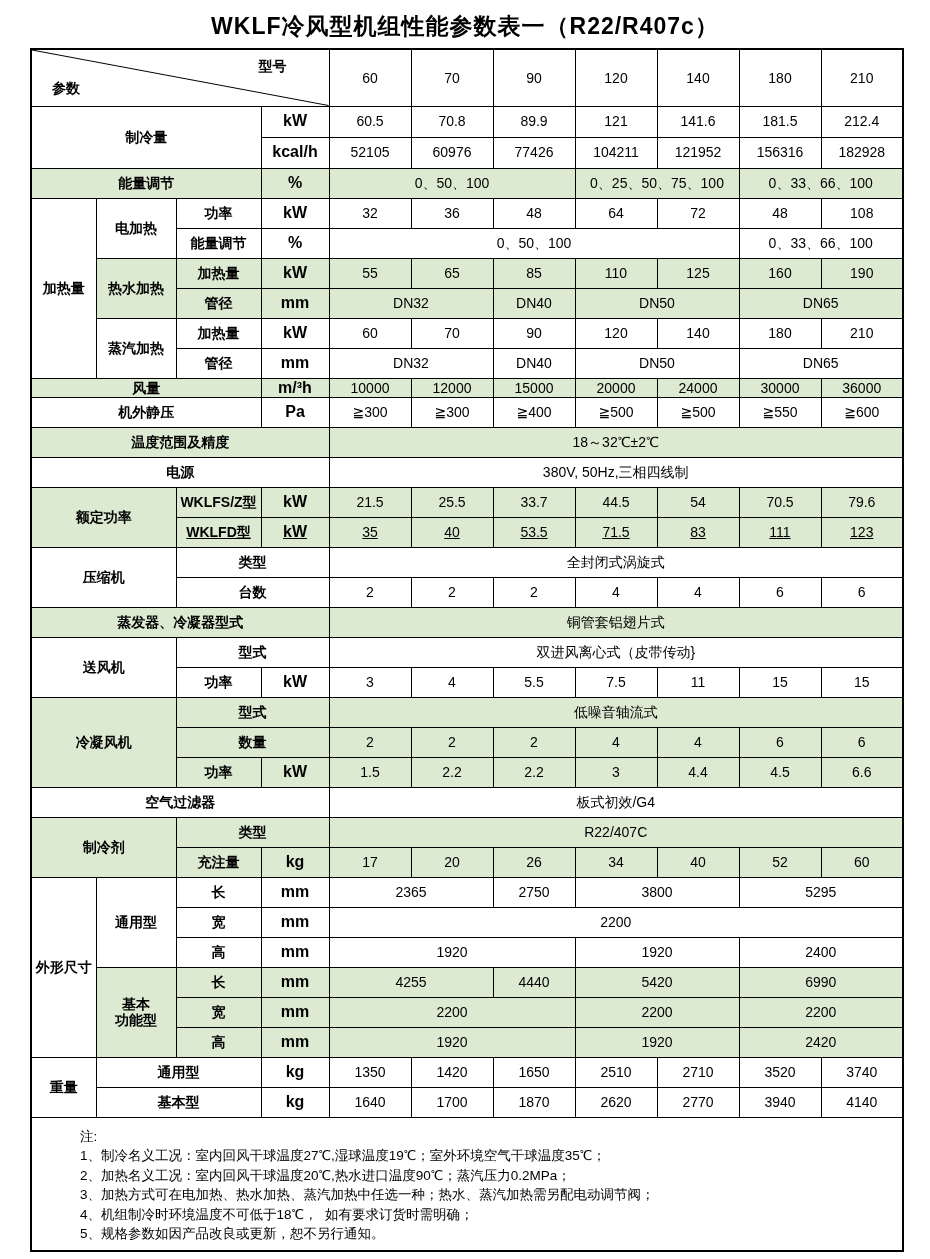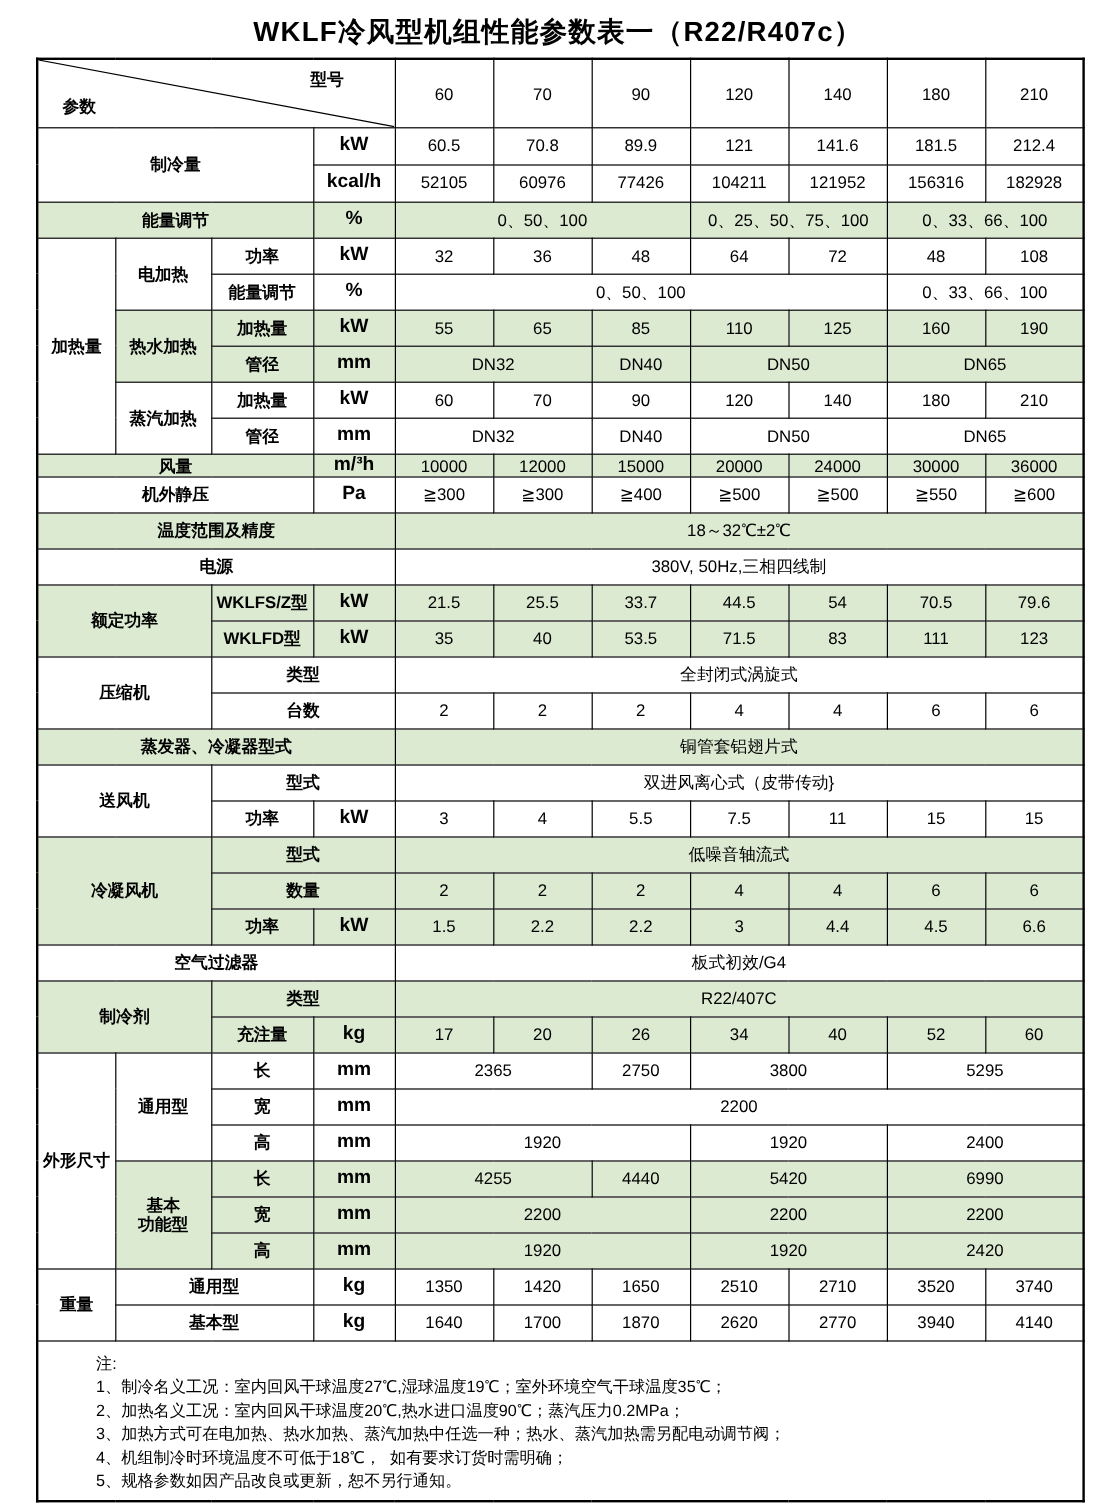--- a/index.html
+++ b/index.html
@@ -216,21 +216,21 @@
         <td class="green lbl">WKLFS/Z型</td>
         <td class="green u">kW</td>
         <td class="green">21.5</td>
         <td class="green">25.5</td>
         <td class="green">33.7</td>
         <td class="green">44.5</td>
         <td class="green">54</td>
         <td class="green">70.5</td>
         <td class="green">79.6</td>
       </tr>
-      <tr style="height: 30px;">
+      <tr style="height: 30px; text-decoration: underline;">
         <td class="green lbl">WKLFD型</td>
         <td class="green u">kW</td>
         <td class="green">35</td>
         <td class="green">40</td>
         <td class="green">53.5</td>
         <td class="green">71.5</td>
         <td class="green">83</td>
         <td class="green">111</td>
         <td class="green">123</td>
       </tr>

